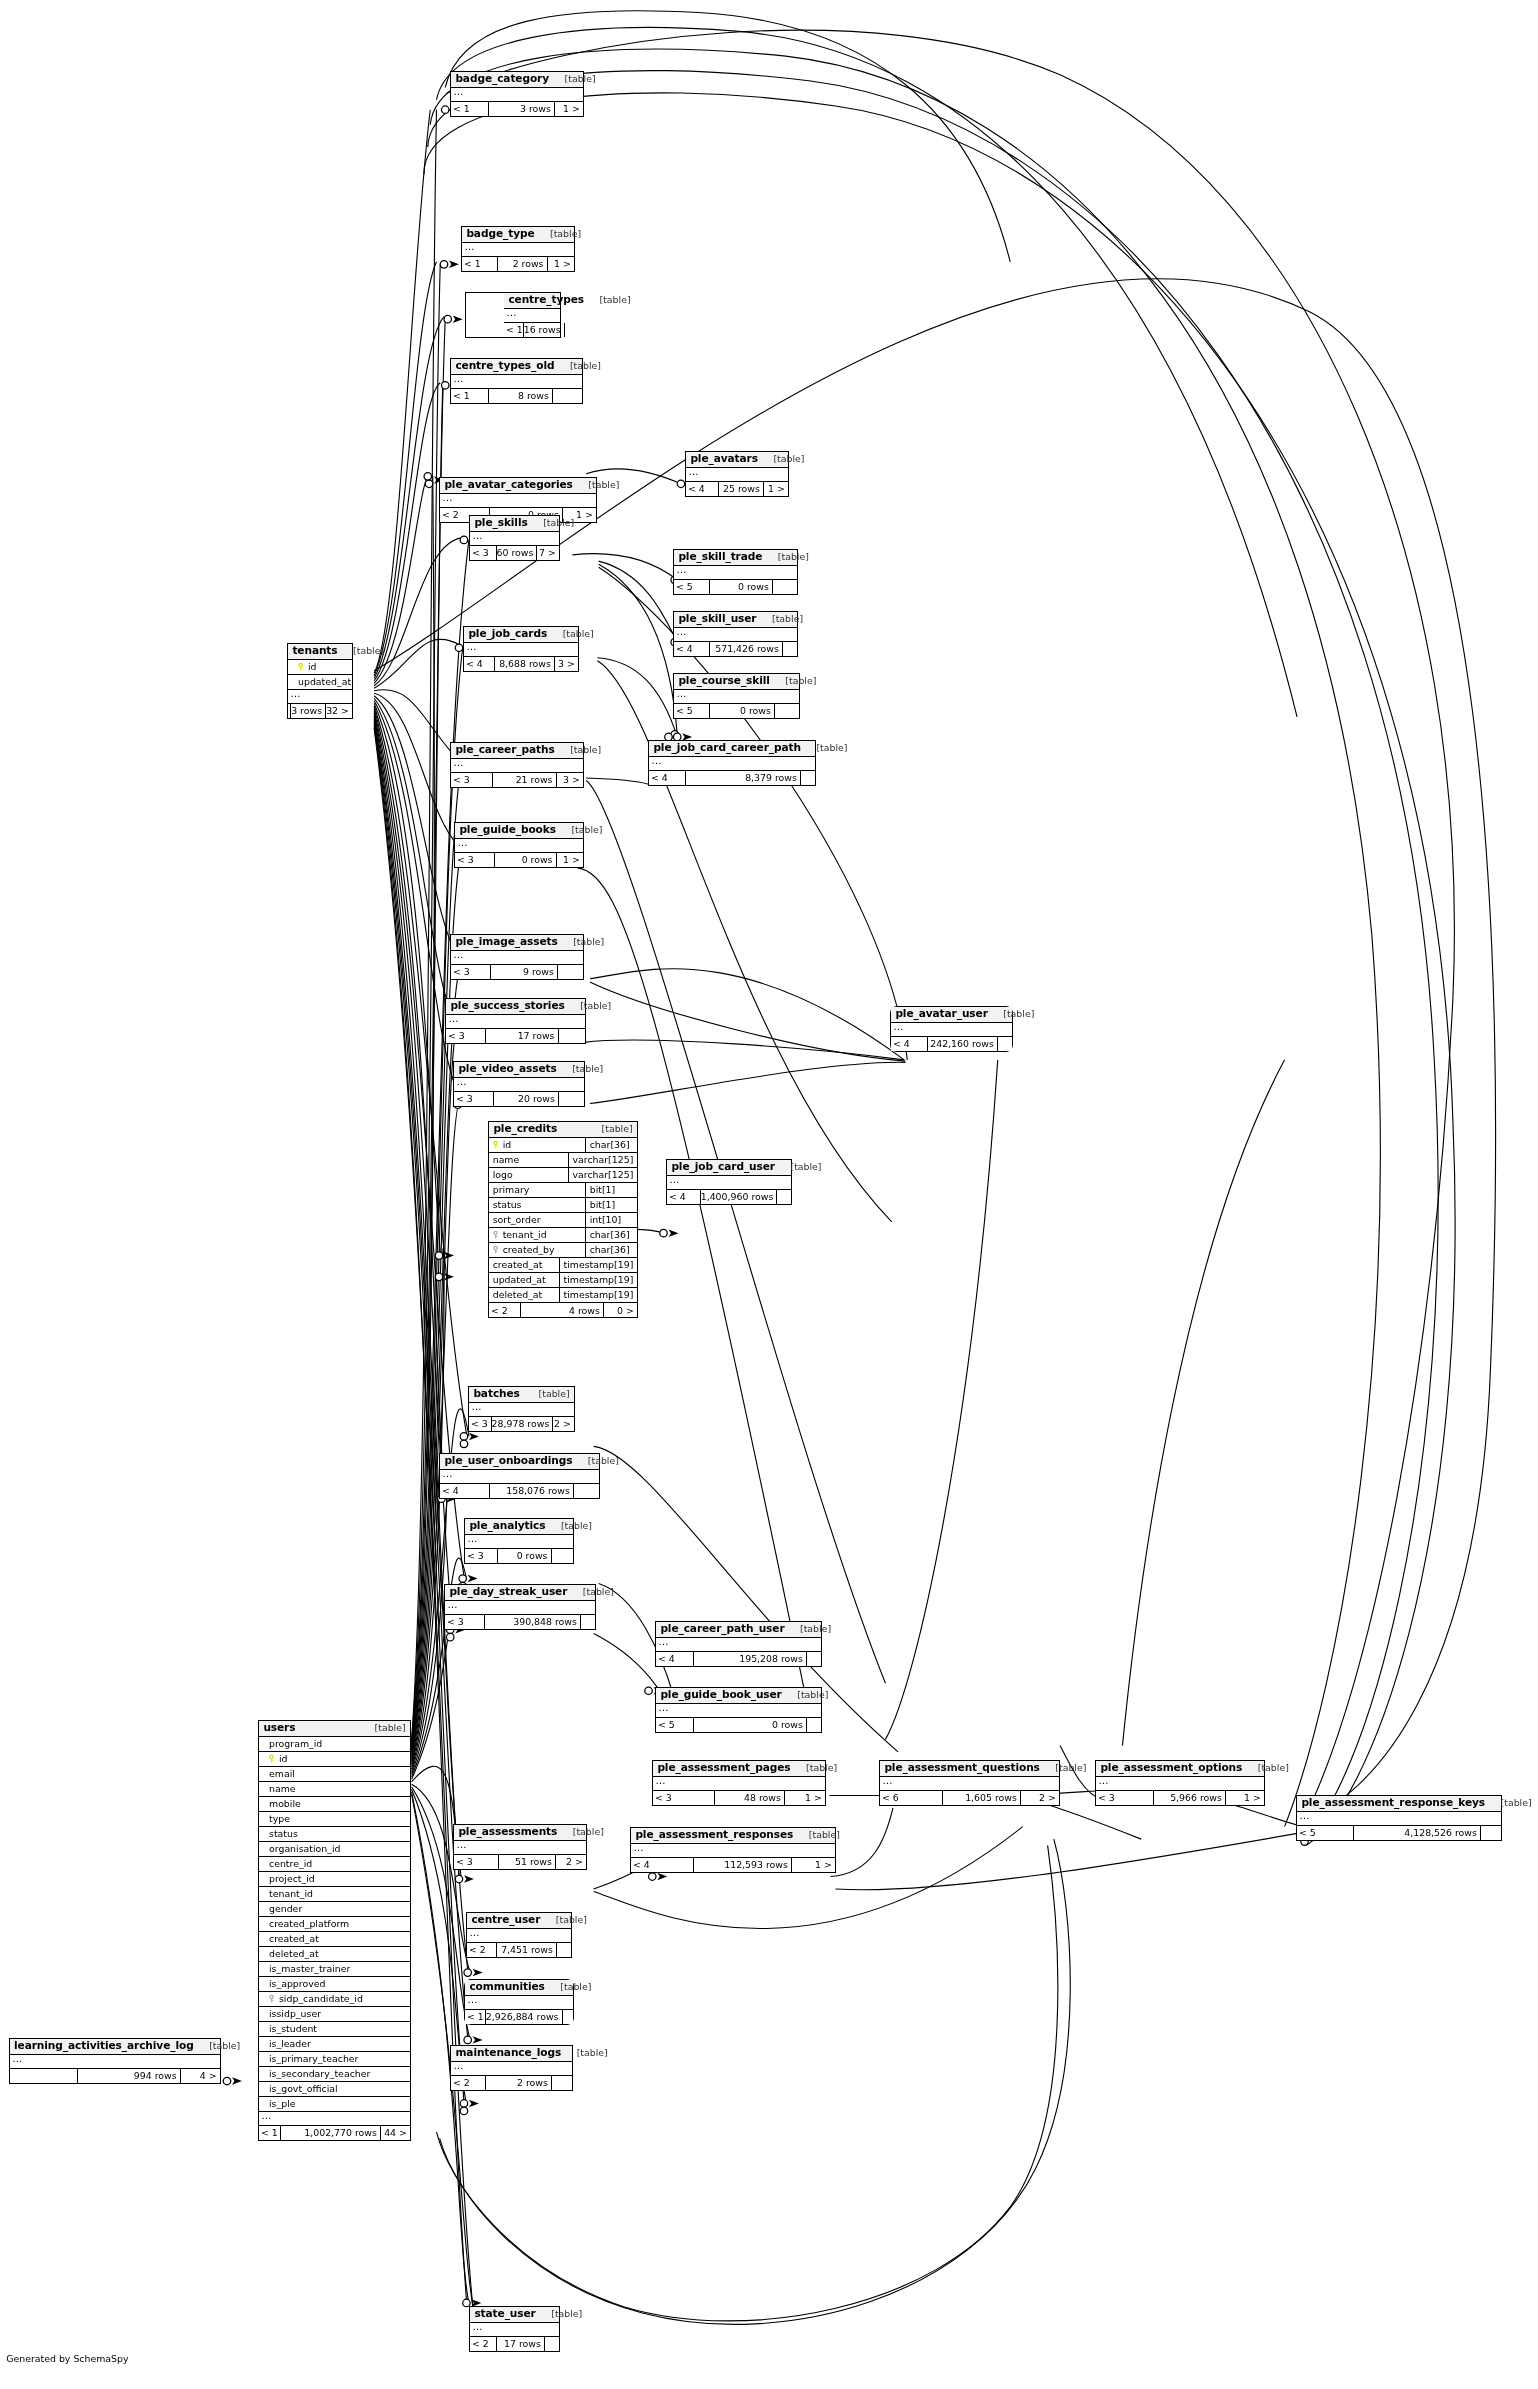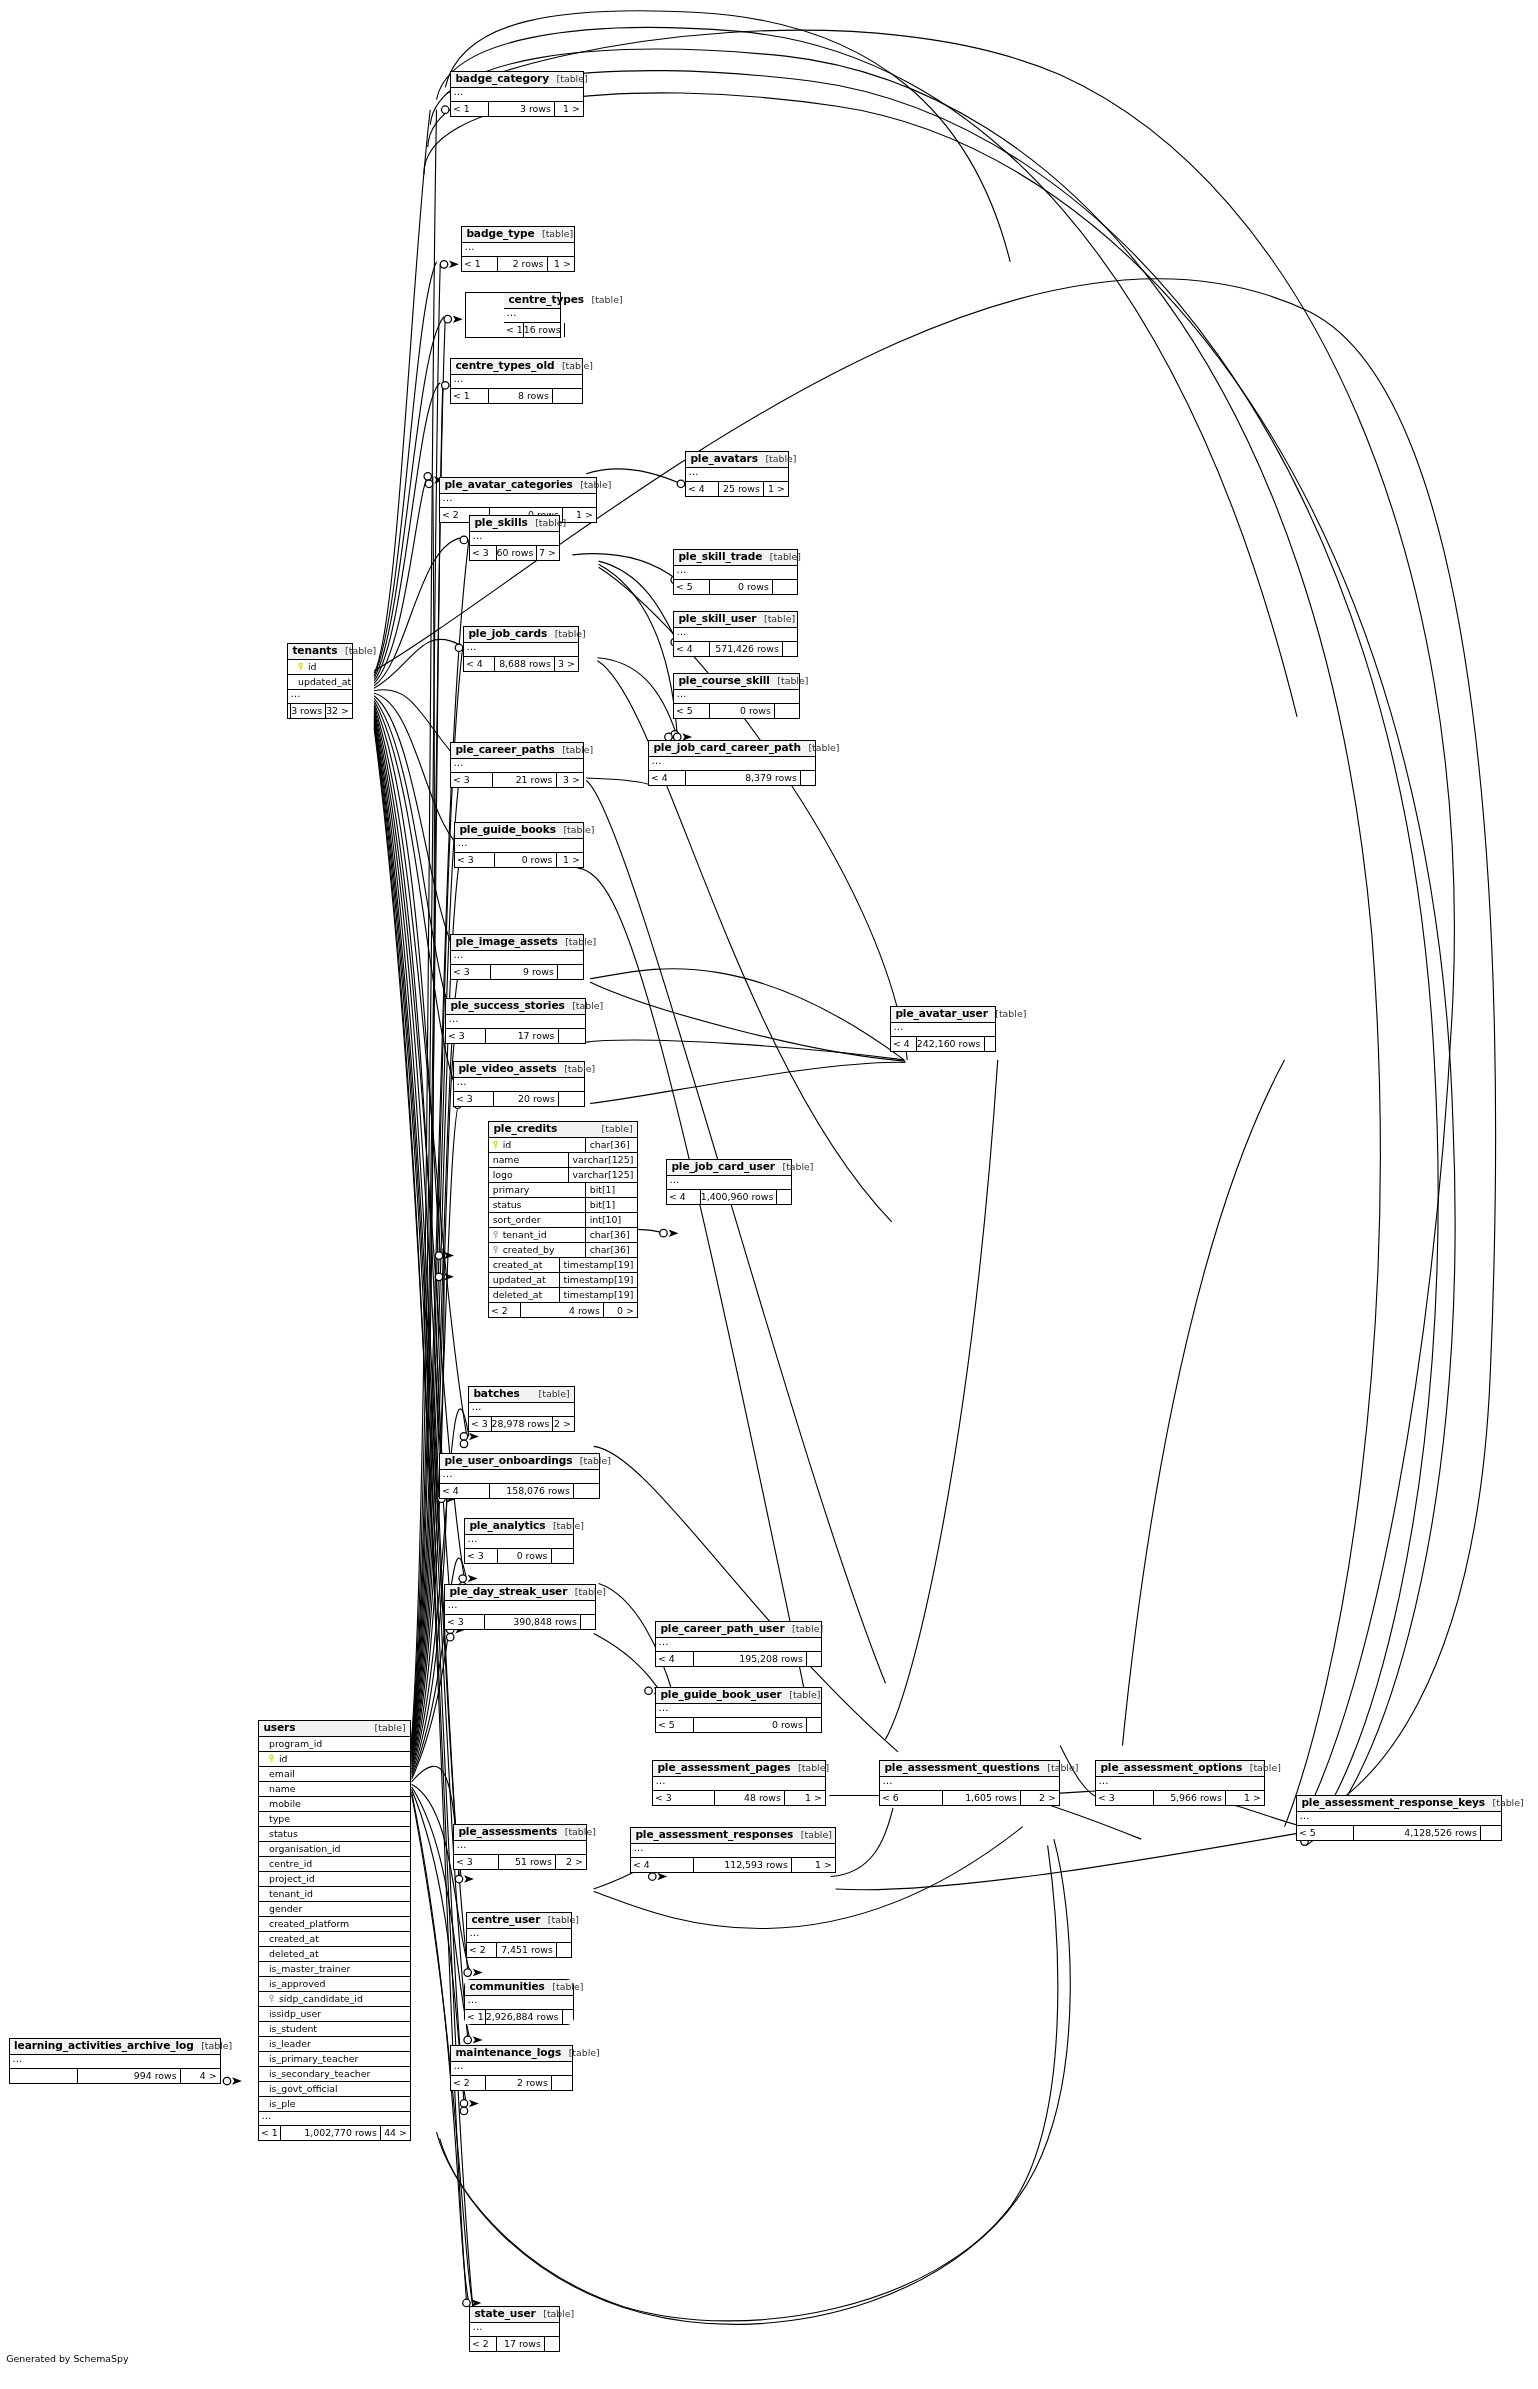--- a/index.html
+++ b/index.html
@@ -29,20 +29,21 @@
   .tbl.thick{border-width:1.9px;}
   .tbl-title{
     background:#f2f2f2;
     border-bottom:1.2px solid #000;
     display:flex;
     align-items:center;
     justify-content:space-between;
     padding:1.2px 4.4px 1.9px 4.4px;
     white-space:nowrap;
     line-height:1.12;
+    gap:8px;
   }
   .tbl-title .nm{
     font-weight:bold;
     font-size:10.6px;
     color:#000;
     letter-spacing:-0.1px;
   }
   .tbl-title .tg{
     font-size:9.4px;
     color:#333;
@@ -570,21 +571,21 @@
       <span class="tg">[table]</span>
     </div>
     <div class="ell">…</div>
     <div class="foot">
       <div class="l" style="width:39px">&lt; 3</div>
       <div class="m">20 rows</div>
       <div class="r" style="width:26px"></div>
     </div>
   </div>
 
-  <div class="tbl" style="left:890px;top:1006px;width:106px;">
+  <div class="tbl" style="left:890px;top:1006px;width:123px;border-radius:7px;">
     <div class="tbl-title">
       <span class="nm">ple_avatar_user</span>
       <span class="tg">[table]</span>
     </div>
     <div class="ell">…</div>
     <div class="foot">
       <div class="l" style="width:36px">&lt; 4</div>
       <div class="m">242,160 rows</div>
       <div class="r" style="width:15px"></div>
     </div>

